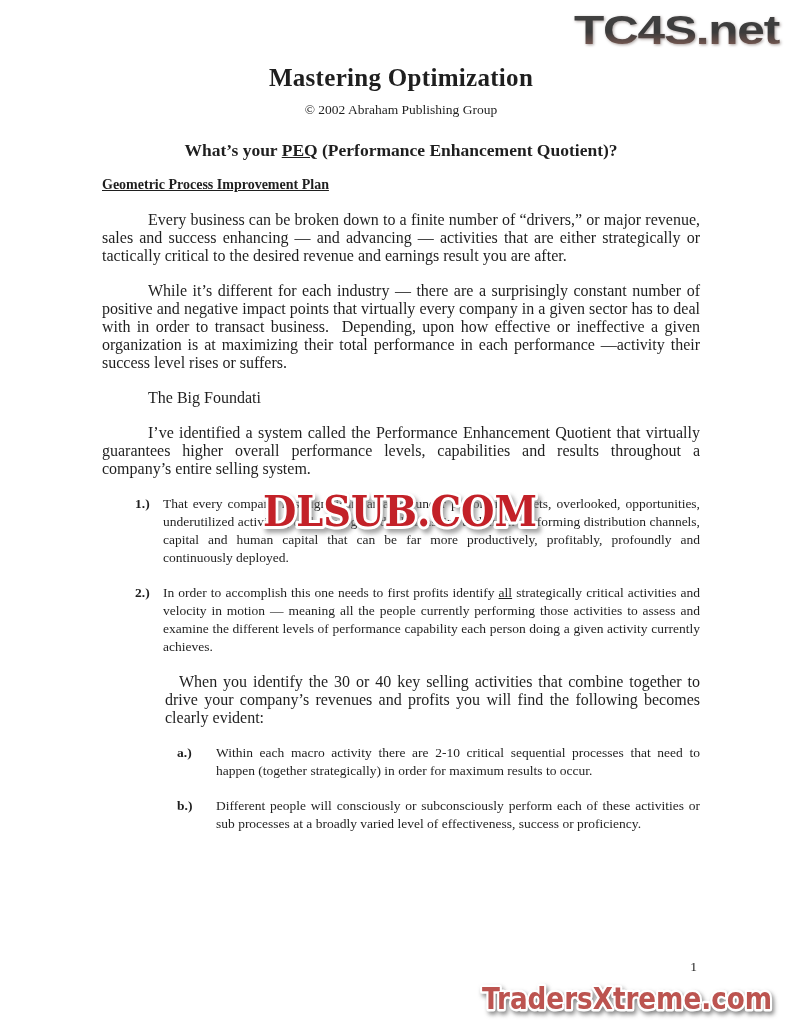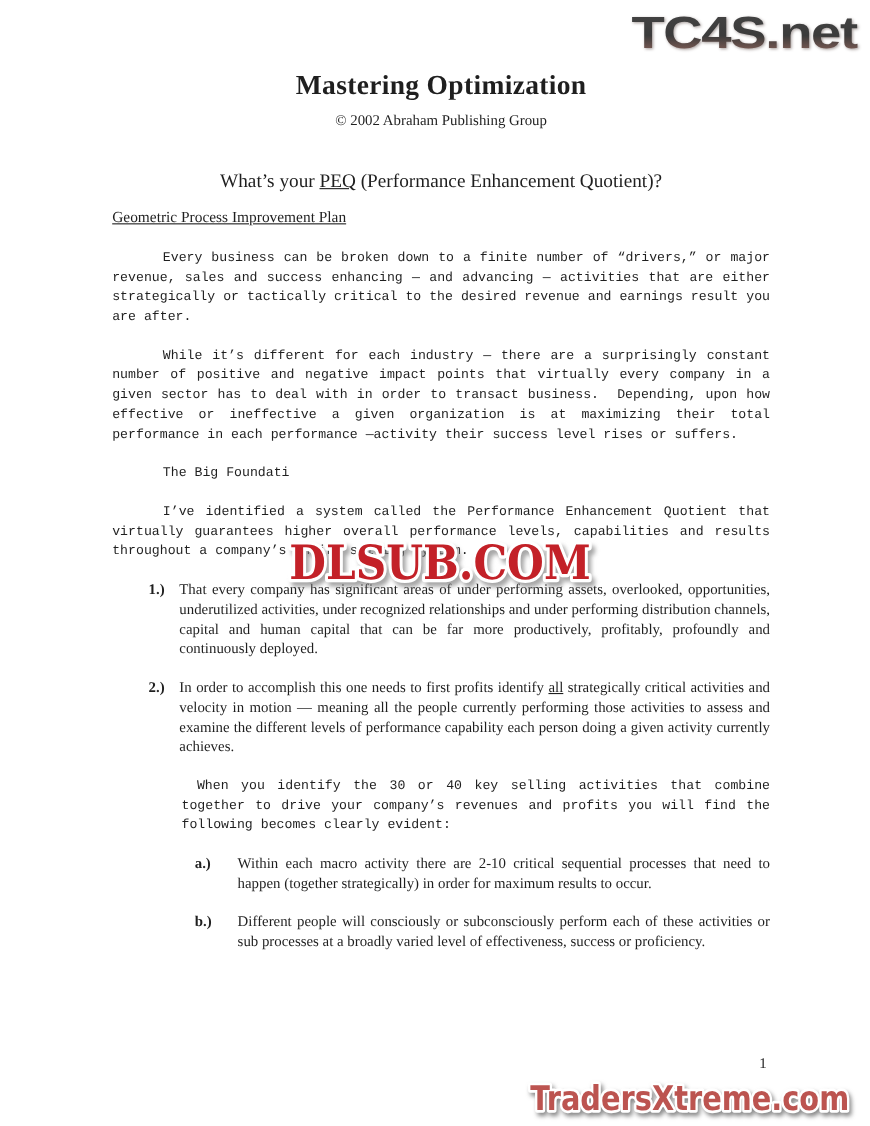--- a/index.html
+++ b/index.html
@@ -24,39 +24,38 @@
     text-align: center;
     letter-spacing: 0.3px;
   }
   .copyright {
     margin-top: 8px;
     font-size: 13.5px;
     line-height: 17px;
     text-align: center;
   }
   .main-heading {
-    margin-top: 35px;
+    margin-top: 21px;
     font-size: 17.5px;
     line-height: 22px;
-    font-weight: normal;
+    font-weight: bold;
     text-align: center;
   }
   .section-heading {
     font-size: 14px;
     line-height: 18px;
-    font-weight: normal;
+    font-weight: bold;
     text-decoration: underline;
   }
   p.body {
     margin: 17px 0 0 0;
-    font-size: 12px;
+    font-size: 16px;
     line-height: 18px;
     text-align: justify;
     text-indent: 46px;
-    font-family: Liberation Mono, monospace;
   }
   p.body.inner {
     margin-left: 63px;
     text-indent: 14px;
   }
   .list-item {
     display: flex;
     margin-top: 17px;
     font-size: 13.5px;
     line-height: 18px;

